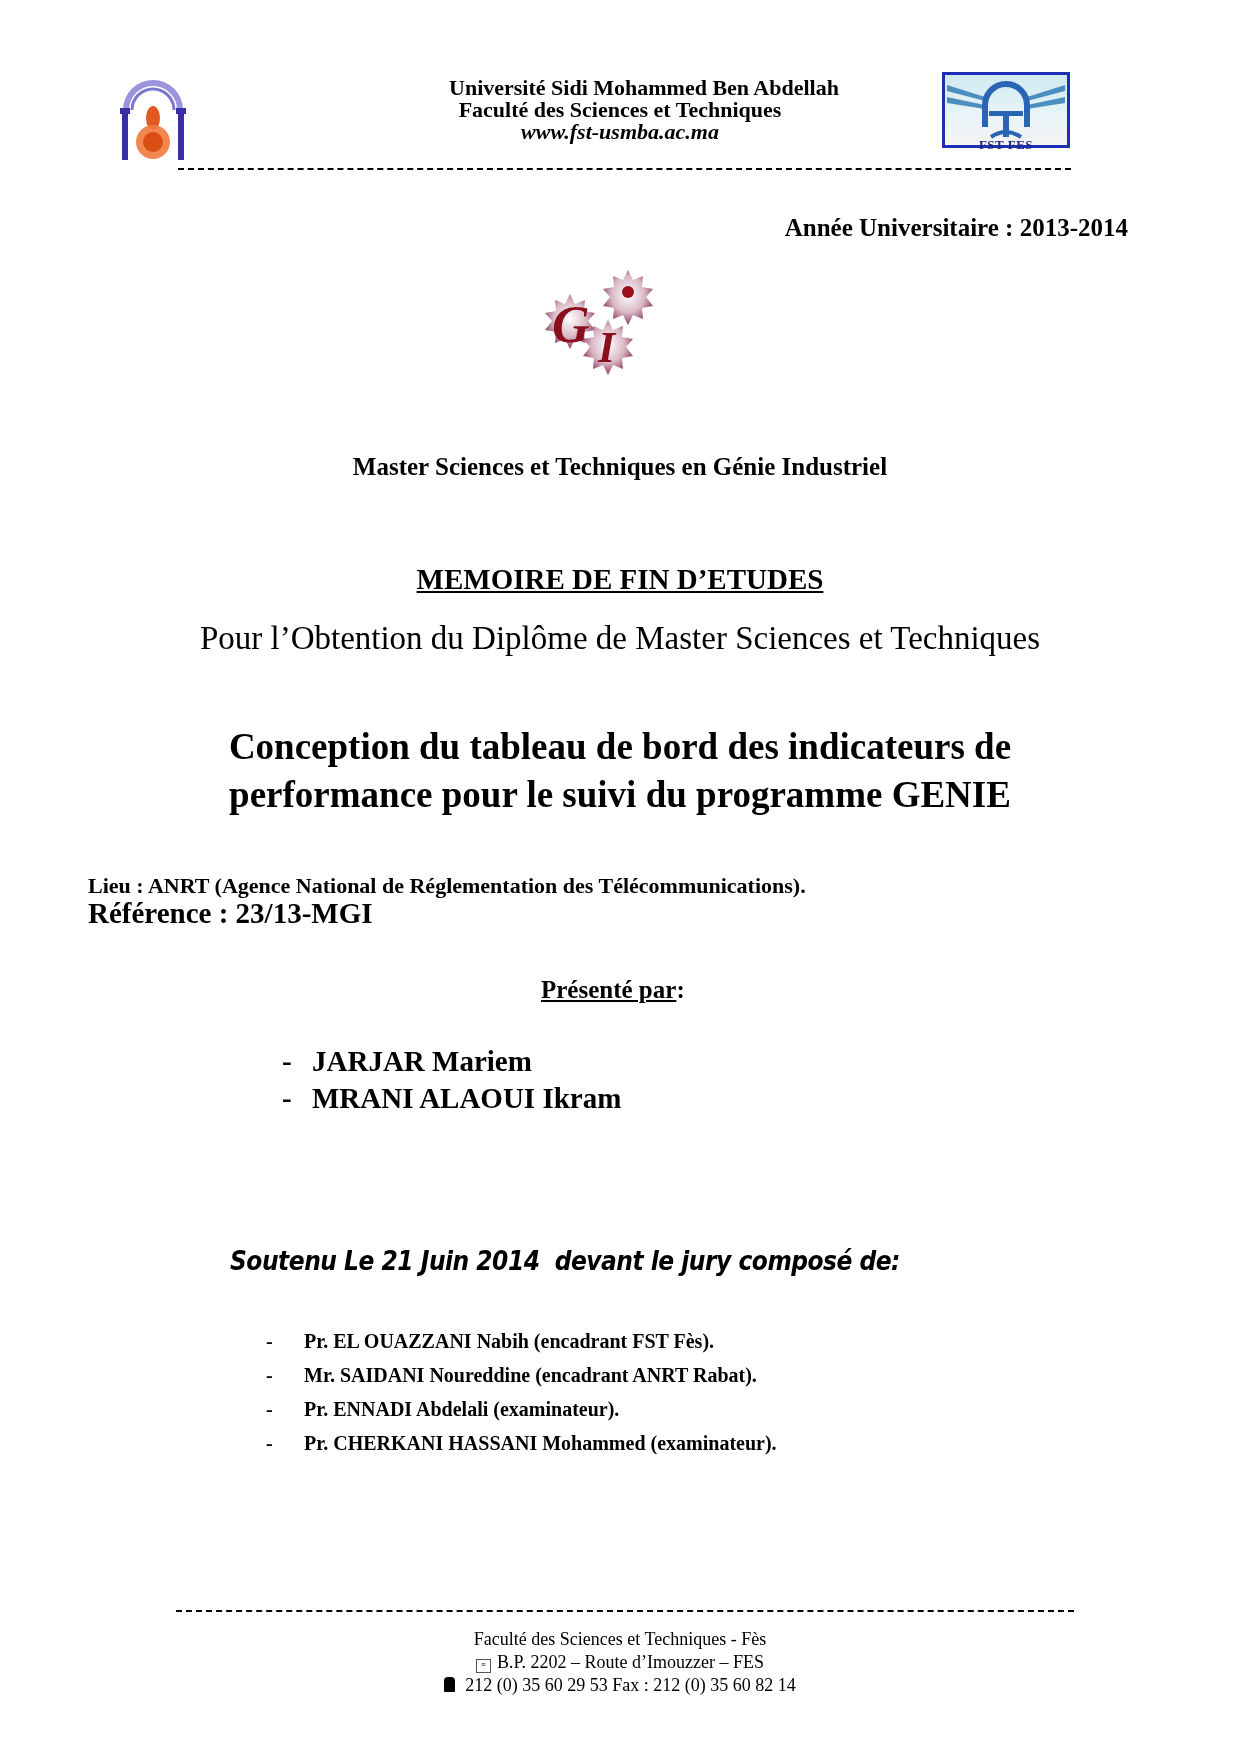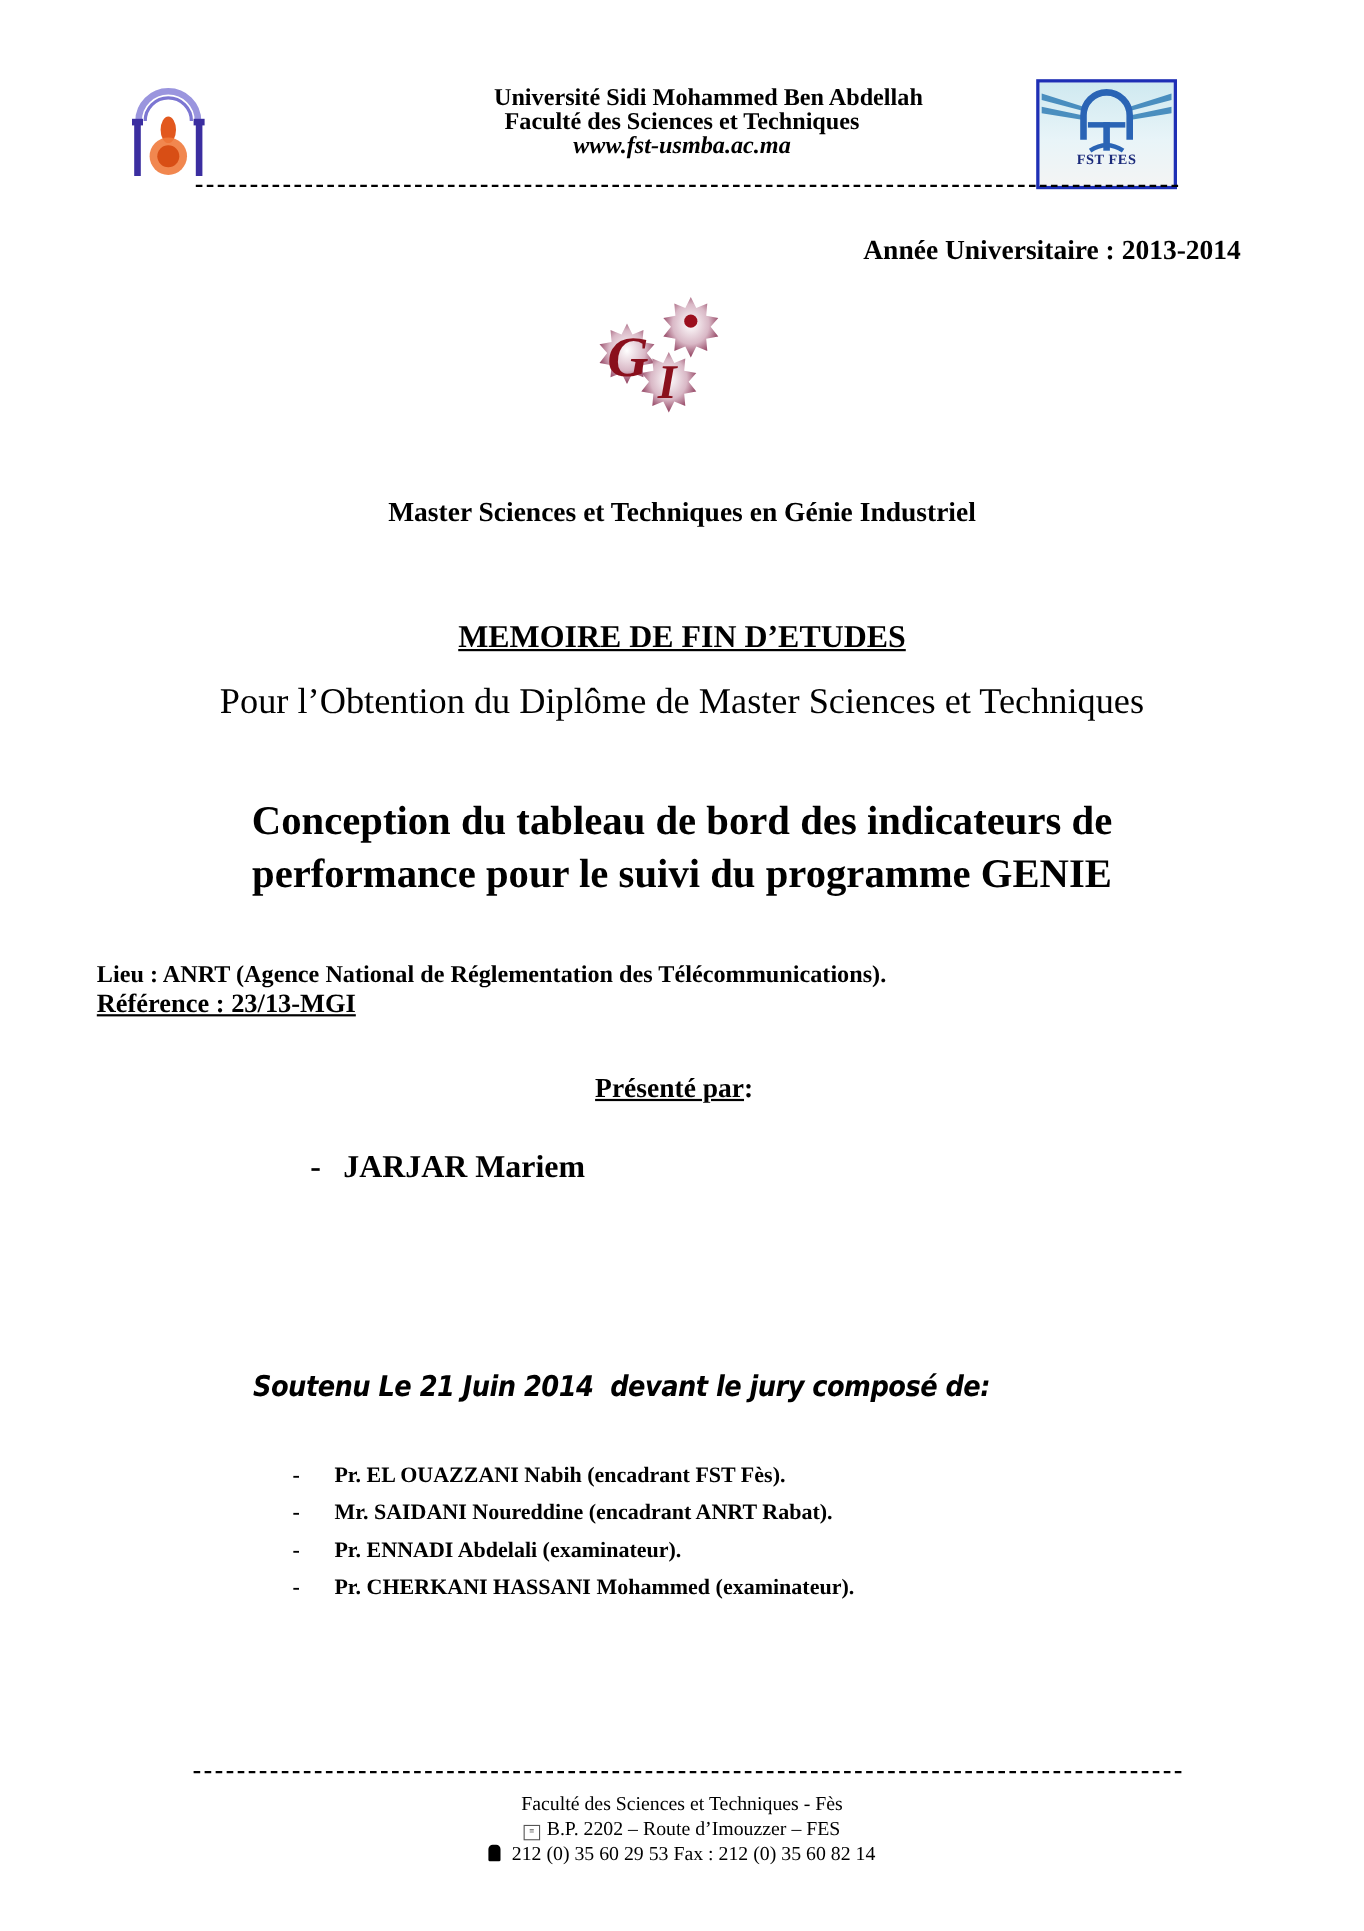--- a/index.html
+++ b/index.html
@@ -5,21 +5,21 @@
   html, body { margin:0; padding:0; background:#ffffff; }
   body { width:1240px; height:1755px; position:relative; overflow:hidden;
          font-family:"Liberation Serif", serif; color:#000; }
   .abs { position:absolute; }
   .center { left:0; width:1240px; text-align:center; }
   .bold { font-weight:bold; }
   .dash { position:absolute; border-top:2px dashed #000; height:0; }
   .hdr { font-size:22px; font-weight:bold; line-height:24px; }
   .url { font-style:italic; color:#000000; }
   .logo-usmba { left:118px; top:72px; width:70px; height:90px; }
-  .logo-fst { left:942px; top:72px; width:128px; height:100px; border:3px solid #1e2fb5; box-sizing:border-box;
+  .logo-fst { left:942px; top:72px; width:128px; height:76px; border:3px solid #1e2fb5; box-sizing:border-box;
               background:linear-gradient(180deg,#cfe9f0 0%,#e8f4f8 55%,#f4f4f4 100%); }
   .logo-gi { left:540px; top:262px; width:130px; height:115px; }
 </style>
 </head>
 <body>
 
 <div class="abs logo-usmba">
   <svg width="70" height="90" viewBox="0 0 70 90">
     <g stroke="#6b63c4" stroke-width="1">
       <path d="M8 38 A27 27 0 0 1 62 38" fill="none" stroke-width="6" stroke="#9a95de"></path>
@@ -79,28 +79,29 @@
 
 <div class="abs center bold" style="top:453px; font-size:25px; line-height:28px;">Master Sciences et Techniques en Génie Industriel</div>
 
 <div class="abs center bold" style="top:560px; font-size:29px; line-height:38px;text-decoration:underline;">MEMOIRE DE FIN D’ETUDES</div>
 <div class="abs center" style="top:619px; font-size:33px; line-height:38px;">Pour l’Obtention du Diplôme de Master Sciences et Techniques</div>
 
 <div class="abs center bold" style="top:724px; font-size:37px; line-height:46px;">Conception du tableau de bord des indicateurs de</div>
 <div class="abs center bold" style="top:772px; font-size:37px; line-height:46px;">performance pour le suivi du programme GENIE</div>
 
 <div class="abs bold" style="left:88px; top:873px; font-size:22px; line-height:26px;">Lieu : ANRT (Agence National de Réglementation des Télécommunications).</div>
-<div class="abs bold" style="left:88px; top:900px; font-size:24px; line-height:26px; text-decoration:underline;">Référence : 23/13-MGI</div>
+<div class="abs bold" style="left:88px; top:900px; font-size:29px; line-height:26px; ">Référence : 23/13-MGI</div>
 
 <div class="abs bold" style="left:541px; top:975px; font-size:25px; line-height:30px;">
   <span style="text-decoration:underline;">Présenté par</span><span>:</span>
 </div>
 
 <div class="abs bold" style="left:282px; top:1043px; font-size:29px; line-height:37px;">
   <div><span style="display:inline-block;width:30px;">-</span><span>JARJAR Mariem</span></div>
+  <div><span style="display:inline-block;width:30px;">-</span><span>MRANI ALAOUI Ikram</span></div>
 </div>
 
 <div class="abs bold" style="left:230px; top:1244px; font-family:'DejaVu Sans Condensed','DejaVu Sans', sans-serif; font-size:26px; line-height:34px; white-space:pre; letter-spacing:-0.5px;font-style:italic;">Soutenu Le 21 Juin 2014  devant le jury composé de:</div>
 
 <div class="abs bold" style="left:266px; top:1324px; font-size:20px; line-height:34px;">
   <div><span style="display:inline-block;width:38px;">-</span><span>Pr. EL OUAZZANI Nabih (encadrant FST Fès).</span></div>
   <div><span style="display:inline-block;width:38px;">-</span><span>Mr. SAIDANI Noureddine (encadrant ANRT Rabat).</span></div>
   <div><span style="display:inline-block;width:38px;">-</span><span>Pr. ENNADI Abdelali (examinateur).</span></div>
   <div><span style="display:inline-block;width:38px;">-</span><span>Pr. CHERKANI HASSANI Mohammed (examinateur).</span></div>
 </div>

